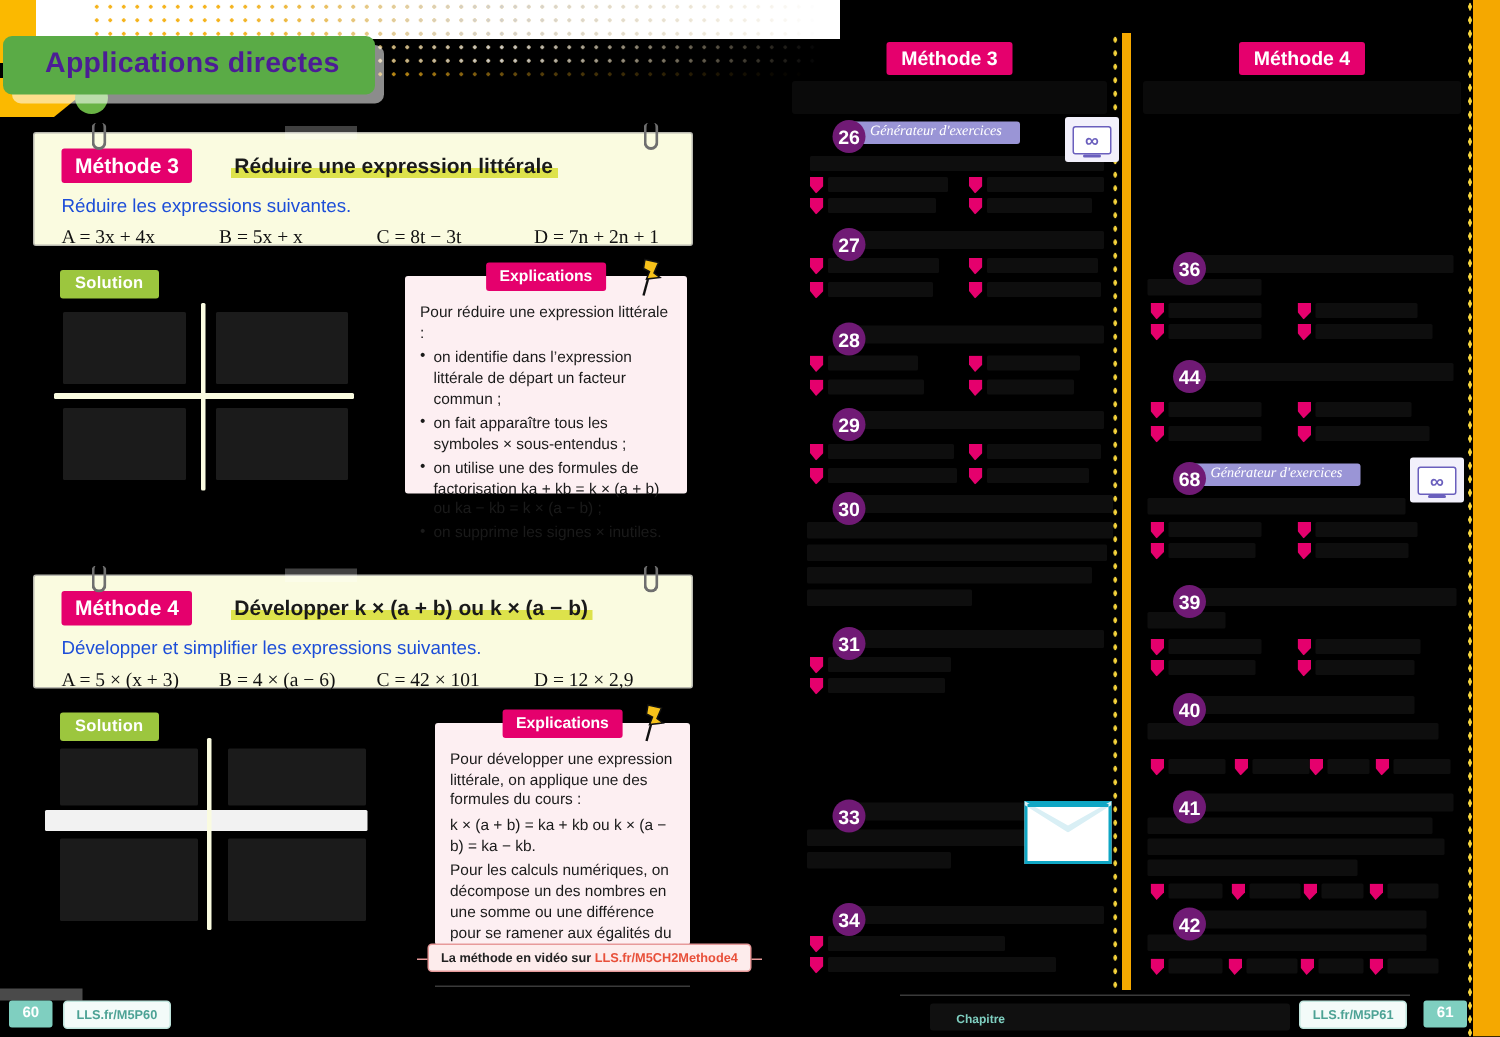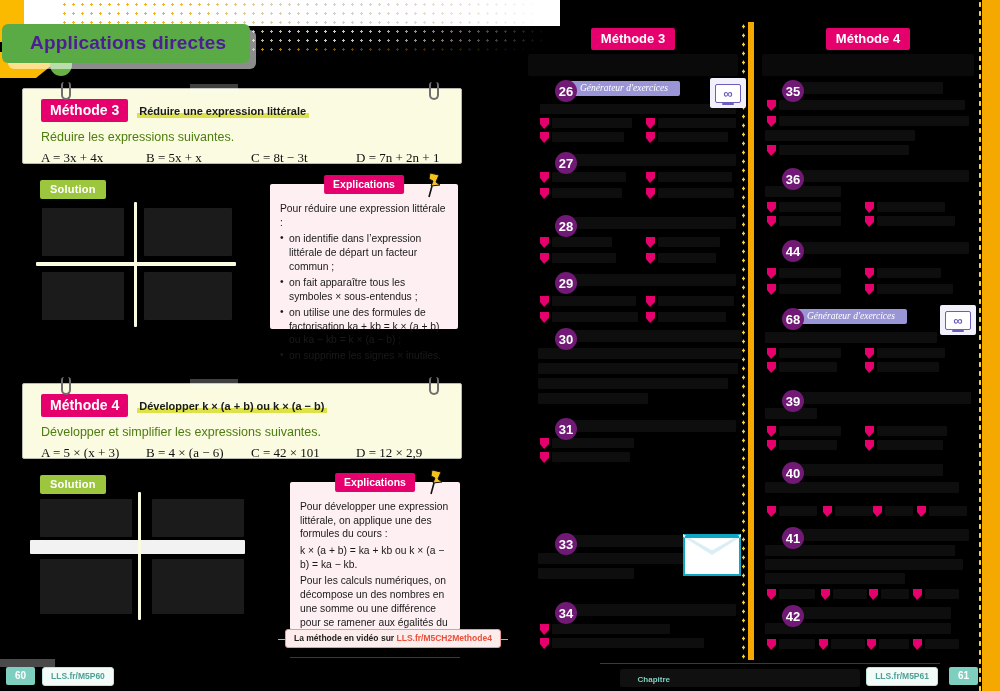--- a/index.html
+++ b/index.html
@@ -96,28 +96,28 @@
     z-index: 8;
   }
 
   .m-head { display: flex; align-items: baseline; padding: 10px 0 0 18px; }
   .m-badge {
     background: #e5006d; color: #fff; font-weight: bold;
     font-size: 14px; padding: 3px 9px 4px; border-radius: 2px;
     white-space: nowrap;
   }
   .m-title {
-    margin-left: 9px;
-    font-size: 11px; font-weight: bold; color: #1a1a1a;
+    margin-left: 26px;
+    font-size: 14px; font-weight: bold; color: #1a1a1a;
     background: linear-gradient(transparent 58%, #dde24b 58%, #dde24b 97%, transparent 97%);
     padding: 0 3px 1px 2px;
     text-align: right;
   }
   .m-instr {
-    font-size: 12.5px; color: #4d7c0f; padding: 8px 0 0 18px;
+    font-size: 12.5px; color: #1d4ed8; padding: 8px 0 0 18px;
   }
   .m-exprs {
     display: flex; padding: 6px 0 0 18px; font-family: "Liberation Serif", serif;
     font-size: 13px; color: #111;
   }
   .m-exprs span { width: 118px; }
 
   
   .solution-zone {
     position: absolute; background: #000;
@@ -524,31 +524,20 @@
     <div class="redact" style="left:14px; top:36px; width:152px; height:10px;"></div>
   </div>
 
   <div class="envelope-icon" style="left:683px; top:534px;"></div>
 
   <div class="col-head" style="left:762px; top:28px; width:212px;">
     <span class="mbadge">Méthode 4</span>
     <div class="mname"></div>
   </div>
 
-  <div class="exo" style="left:765px; top:80px; width:206px; height:80px;">
-    <div class="exo-num">35</div>
-    <div class="redact" style="left:26px; top:2px; width:152px; height:12px;"></div>
-    <div class="sub-marker" style="left:2px; top:20px;"></div>
-    <div class="redact" style="left:14px; top:20px; width:186px; height:10px;"></div>
-    <div class="sub-marker" style="left:2px; top:36px;"></div>
-    <div class="redact" style="left:14px; top:36px; width:190px; height:10px;"></div>
-    <div class="redact" style="left:0px; top:50px; width:150px; height:11px;"></div>
-    <div class="sub-marker" style="left:2px; top:65px;"></div>
-    <div class="redact" style="left:14px; top:65px; width:130px; height:10px;"></div>
-  </div>
 
   <div class="exo" style="left:765px; top:168px; width:206px; height:70px;">
     <div class="exo-num">36</div>
     <div class="redact" style="left:26px; top:2px; width:178px; height:12px;"></div>
     <div class="redact" style="left:0px; top:18px; width:76px; height:11px;"></div>
     <div class="sub-marker" style="left:2px; top:34px;"></div>
     <div class="redact" style="left:14px; top:34px; width:62px; height:10px;"></div>
     <div class="sub-marker" style="left:100px; top:34px;"></div>
     <div class="redact" style="left:112px; top:34px; width:68px; height:10px;"></div>
     <div class="sub-marker" style="left:2px; top:48px;"></div>

